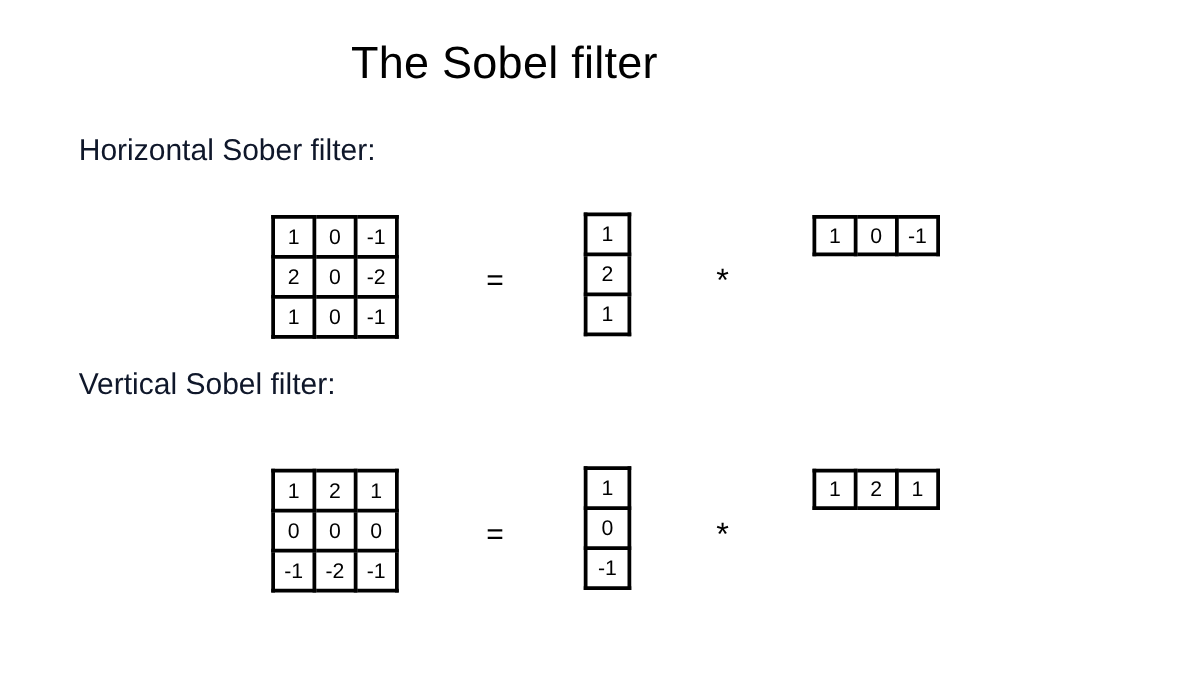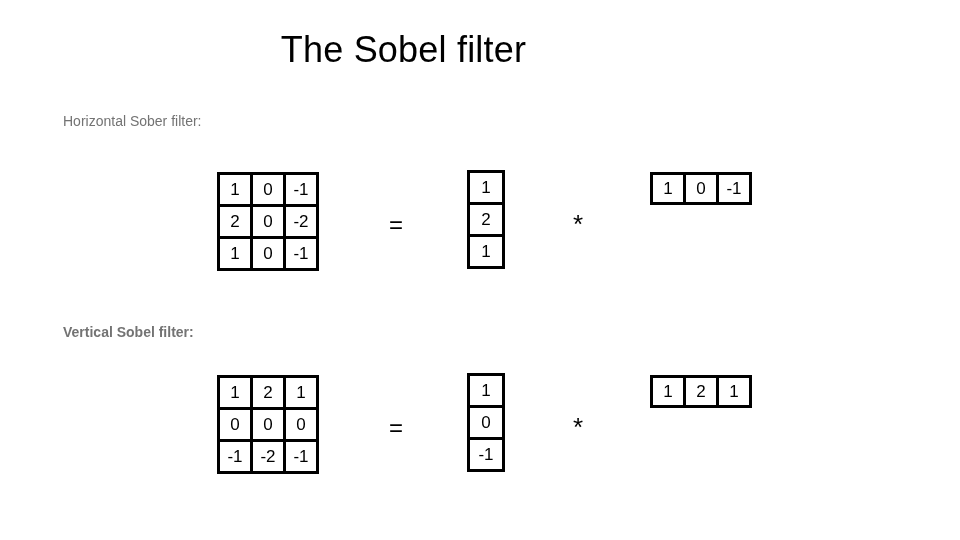--- a/index.html
+++ b/index.html
@@ -27,28 +27,28 @@
     font-weight: 400;
     letter-spacing: 0.2px;
     line-height: 44px;
     color: #000000;
     white-space: nowrap;
   }
 
   
   .section-label {
     position: absolute;
-    font-size: 14px;
+    font-size: 24px;
     font-weight: 400;
     line-height: 24px;
-    color: #737373;
+    color: #0f172a;
     white-space: nowrap;
   }
   #label-horizontal { left: 63px; top: 109px; }
-  #label-vertical   { left: 63px; top: 320px; font-weight: bold; }
+  #label-vertical   { left: 63px; top: 296px; }
 
   
   .equation-row {
     position: absolute;
     left: 0;
     width: 960px;
     height: 120px;
   }
   #row-horizontal { top: 165px; }
   #row-vertical   { top: 368px; }

